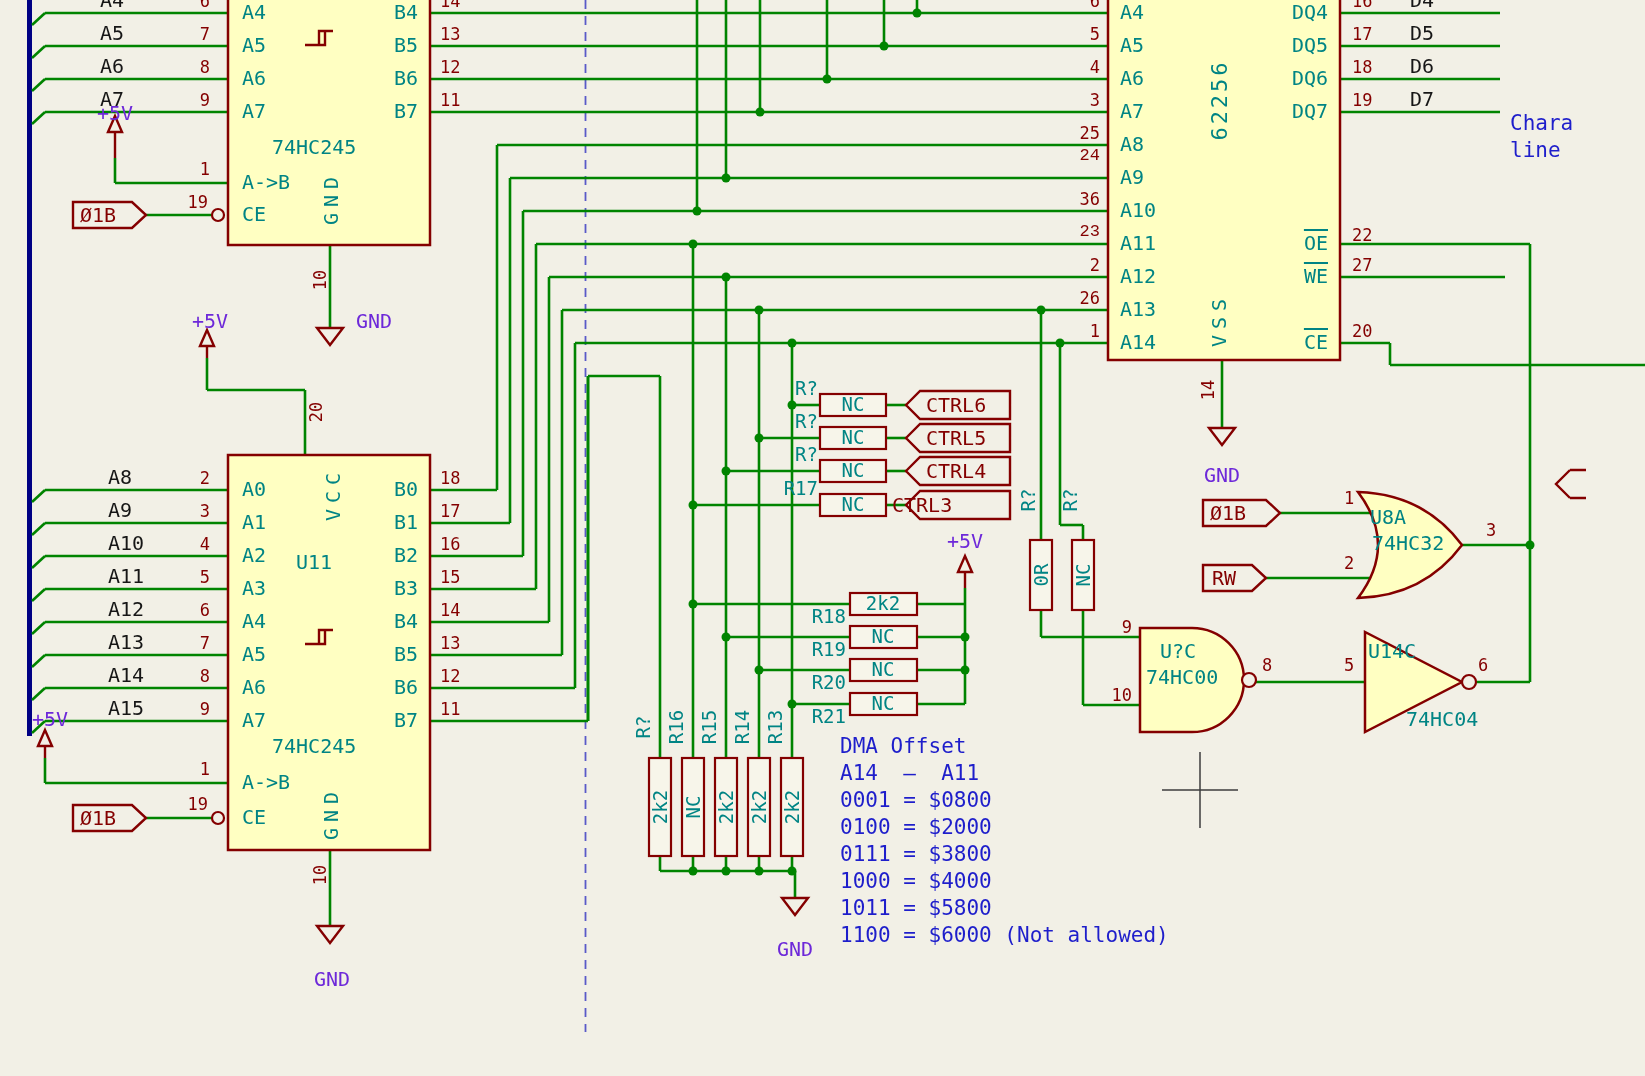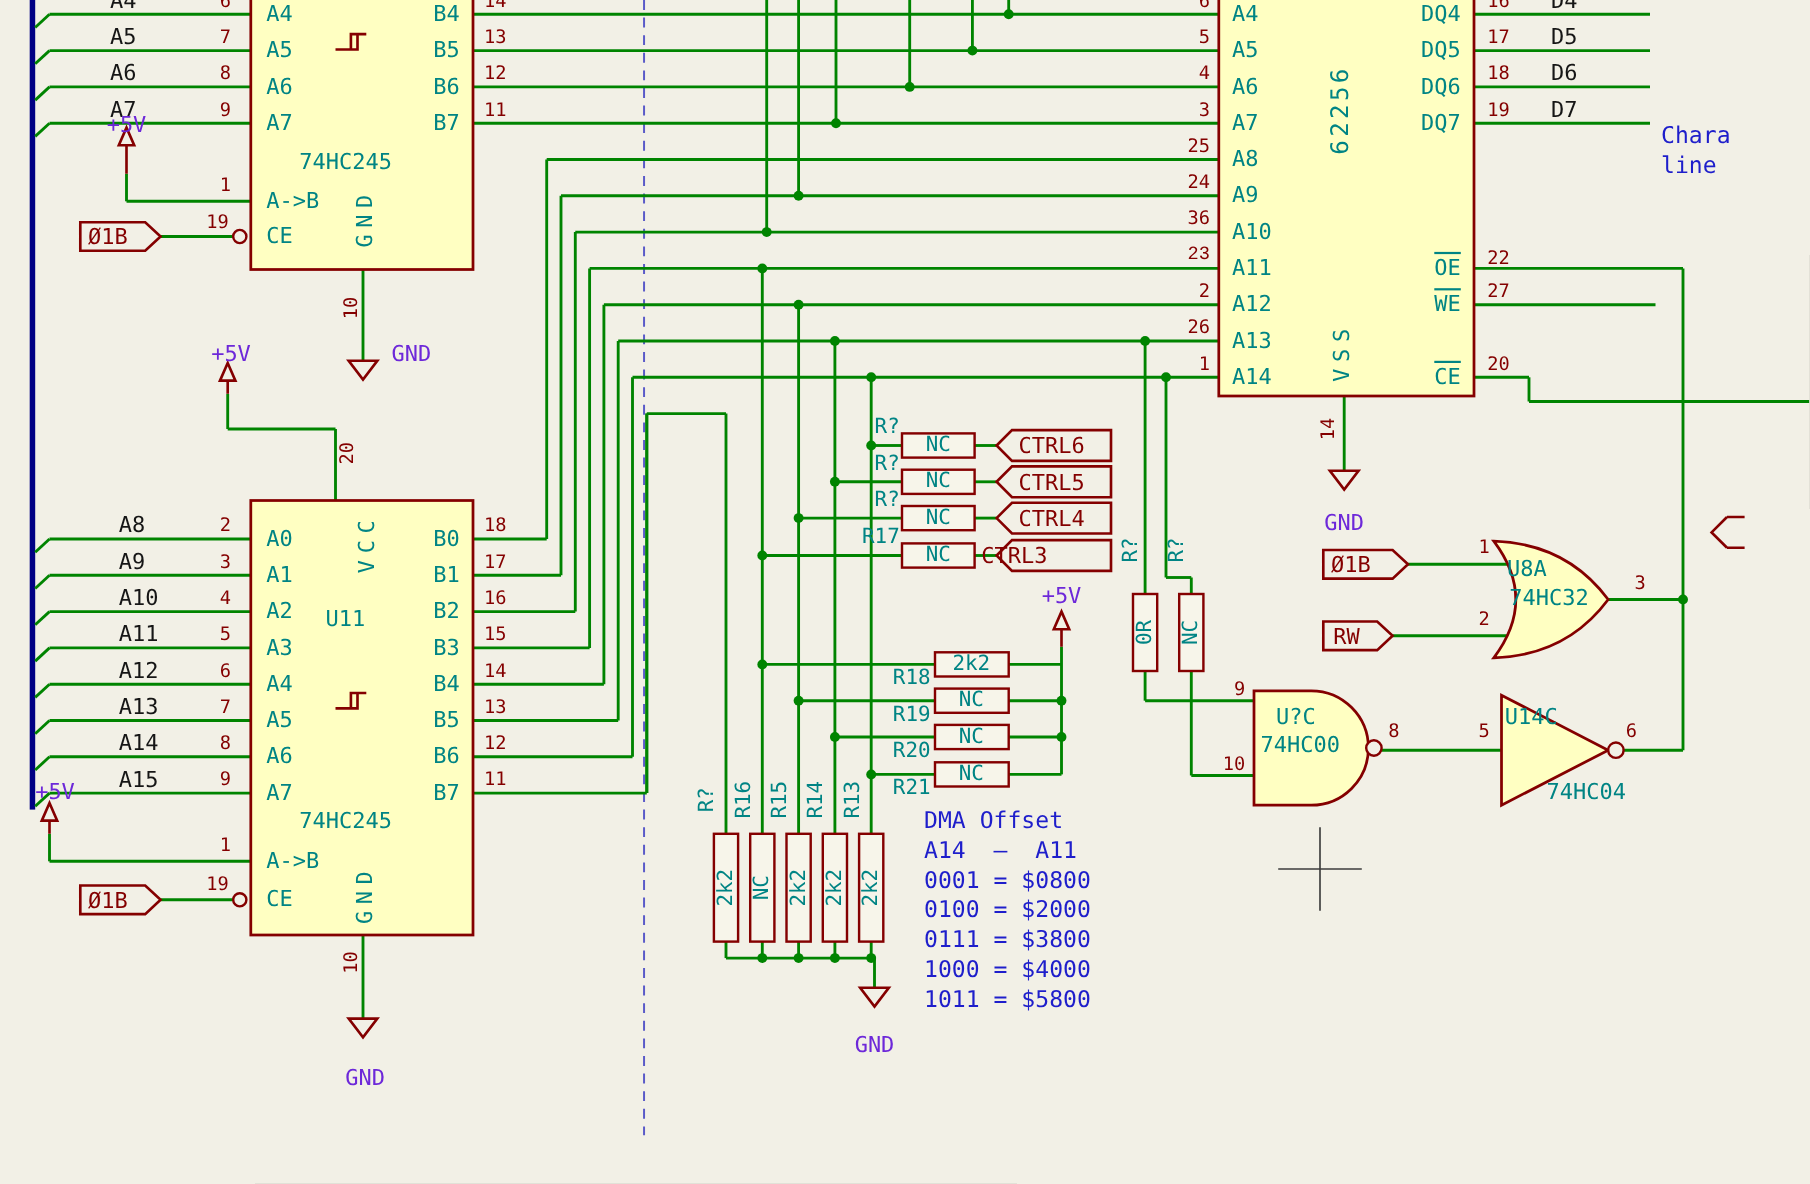--- a/index.html
+++ b/index.html
@@ -339,21 +339,21 @@
       <div class="lb p ra" style="left: 1100px; top: -8px;">6</div>
       <div class="lb t" style="left: 1120px; top: 1px;">A4</div>
       <div class="lb p ra" style="left: 1100px; top: 25px;">5</div>
       <div class="lb t" style="left: 1120px; top: 34px;">A5</div>
       <div class="lb p ra" style="left: 1100px; top: 58px;">4</div>
       <div class="lb t" style="left: 1120px; top: 67px;">A6</div>
       <div class="lb p ra" style="left: 1100px; top: 91px;">3</div>
       <div class="lb t" style="left: 1120px; top: 100px;">A7</div>
       <div class="lb p ra" style="left: 1100px; top: 124px;">25</div>
       <div class="lb t" style="left: 1120px; top: 133px;">A8</div>
-      <div class="lb p ra" style="left: 1100px; top: 157px;">24</div>
+      <div class="lb p ra" style="left: 1100px; top: 147px; font-family: Liberation Mono, monospace;">24</div>
       <div class="lb t" style="left: 1120px; top: 166px;">A9</div>
       <div class="lb p ra" style="left: 1100px; top: 190px;">36</div>
       <div class="lb t" style="left: 1120px; top: 199px;">A10</div>
       <div class="lb p ra" style="left: 1100px; top: 223px; font-family: Liberation Mono, monospace;">23</div>
       <div class="lb t" style="left: 1120px; top: 232px;">A11</div>
       <div class="lb p ra" style="left: 1100px; top: 256px;">2</div>
       <div class="lb t" style="left: 1120px; top: 265px;">A12</div>
       <div class="lb p ra" style="left: 1100px; top: 289px;">26</div>
       <div class="lb t" style="left: 1120px; top: 298px;">A13</div>
       <div class="lb p ra" style="left: 1100px; top: 322px;">1</div>
@@ -432,16 +432,17 @@
       <div class="lb t" style="left: 1406px; top: 708px;">74HC04</div>
       <div class="lb p" style="left: 1344px; top: 656px;">5</div>
       <div class="lb p" style="left: 1478px; top: 656px;">6</div>
       <div class="lb b" style="left: 840px; top: 735px;">DMA Offset</div>
       <div class="lb b" style="left: 840px; top: 762px;">A14  –  A11</div>
       <div class="lb b" style="left: 840px; top: 789px;">0001 = $0800</div>
       <div class="lb b" style="left: 840px; top: 816px;">0100 = $2000</div>
       <div class="lb b" style="left: 840px; top: 843px;">0111 = $3800</div>
       <div class="lb b" style="left: 840px; top: 870px;">1000 = $4000</div>
       <div class="lb b" style="left: 840px; top: 897px;">1011 = $5800</div>
+      <div class="lb b" style="left: 840px; top: 924px;">1100 = $6000 (Not allowed)</div>
       <div class="lb b" style="left: 1510px; top: 112px;">Chara</div>
       <div class="lb b" style="left: 1510px; top: 139px; text-align: center;">line</div>
     </div>
 </div>
 
 </body></html>

